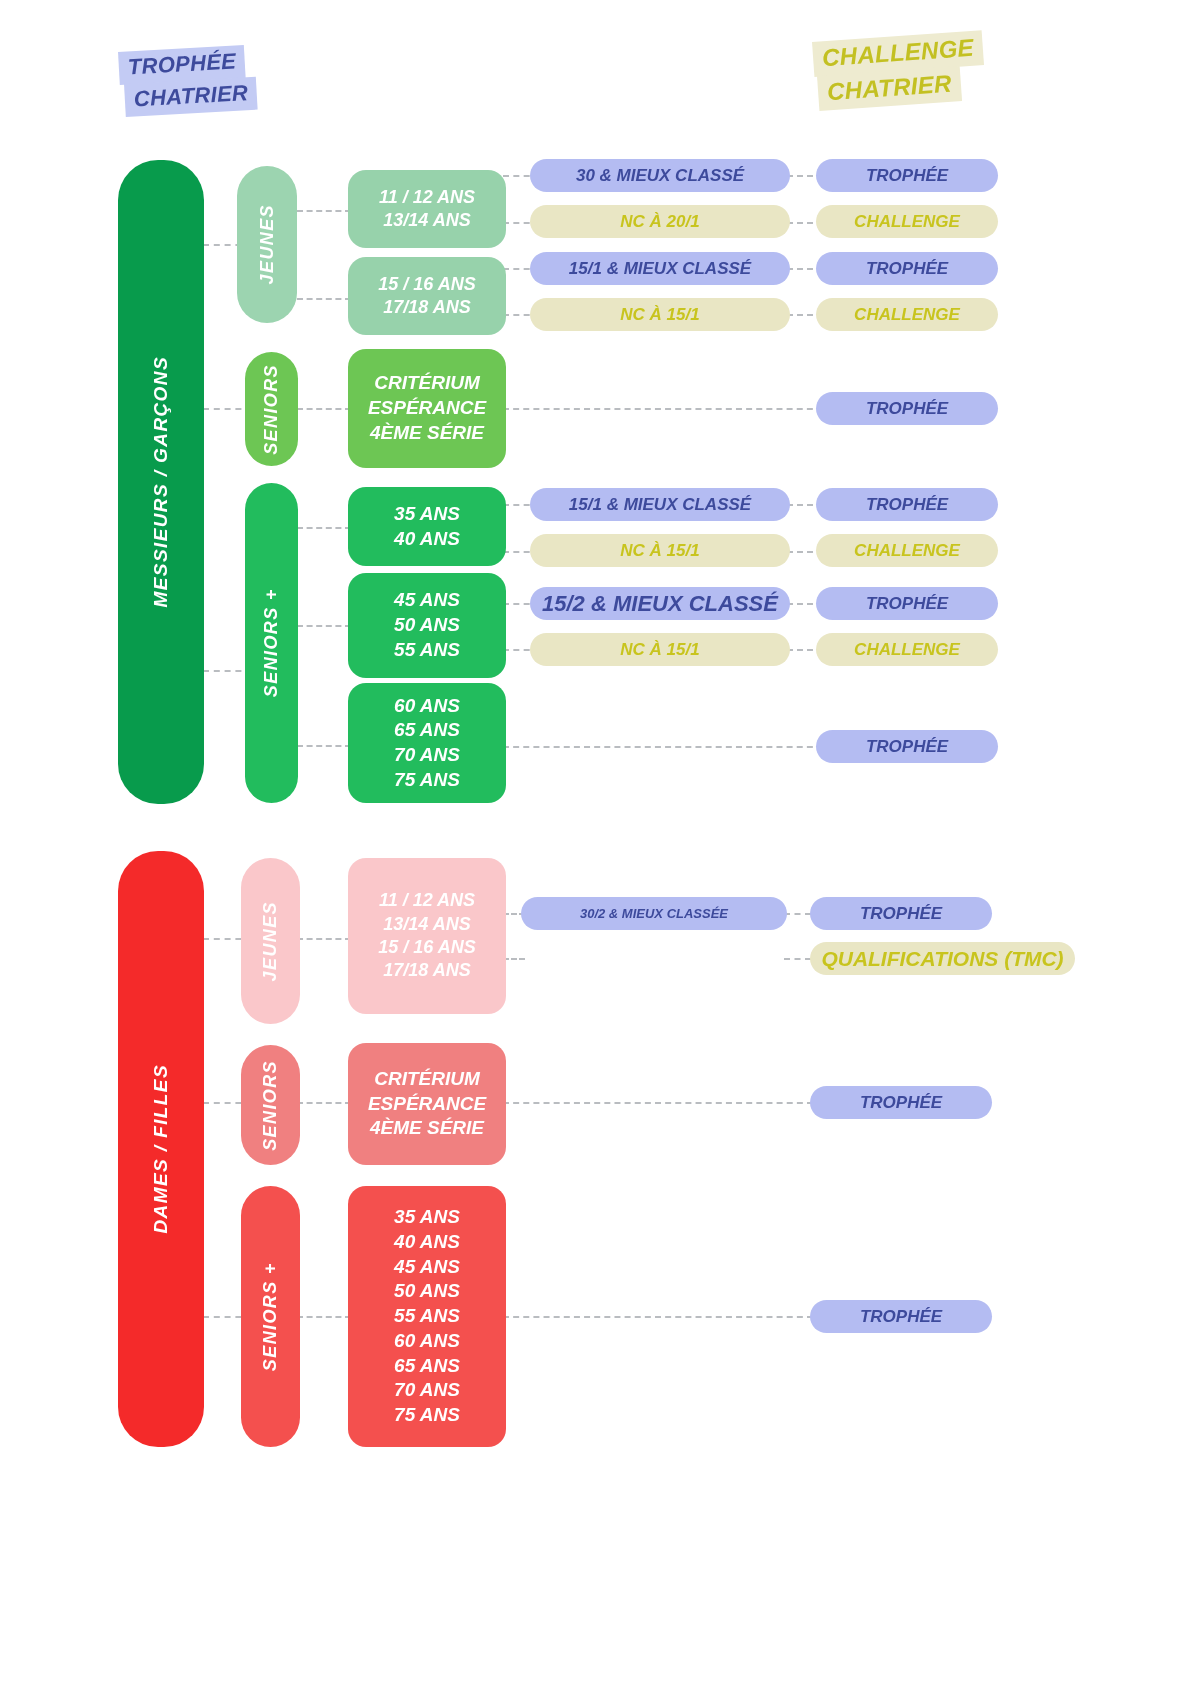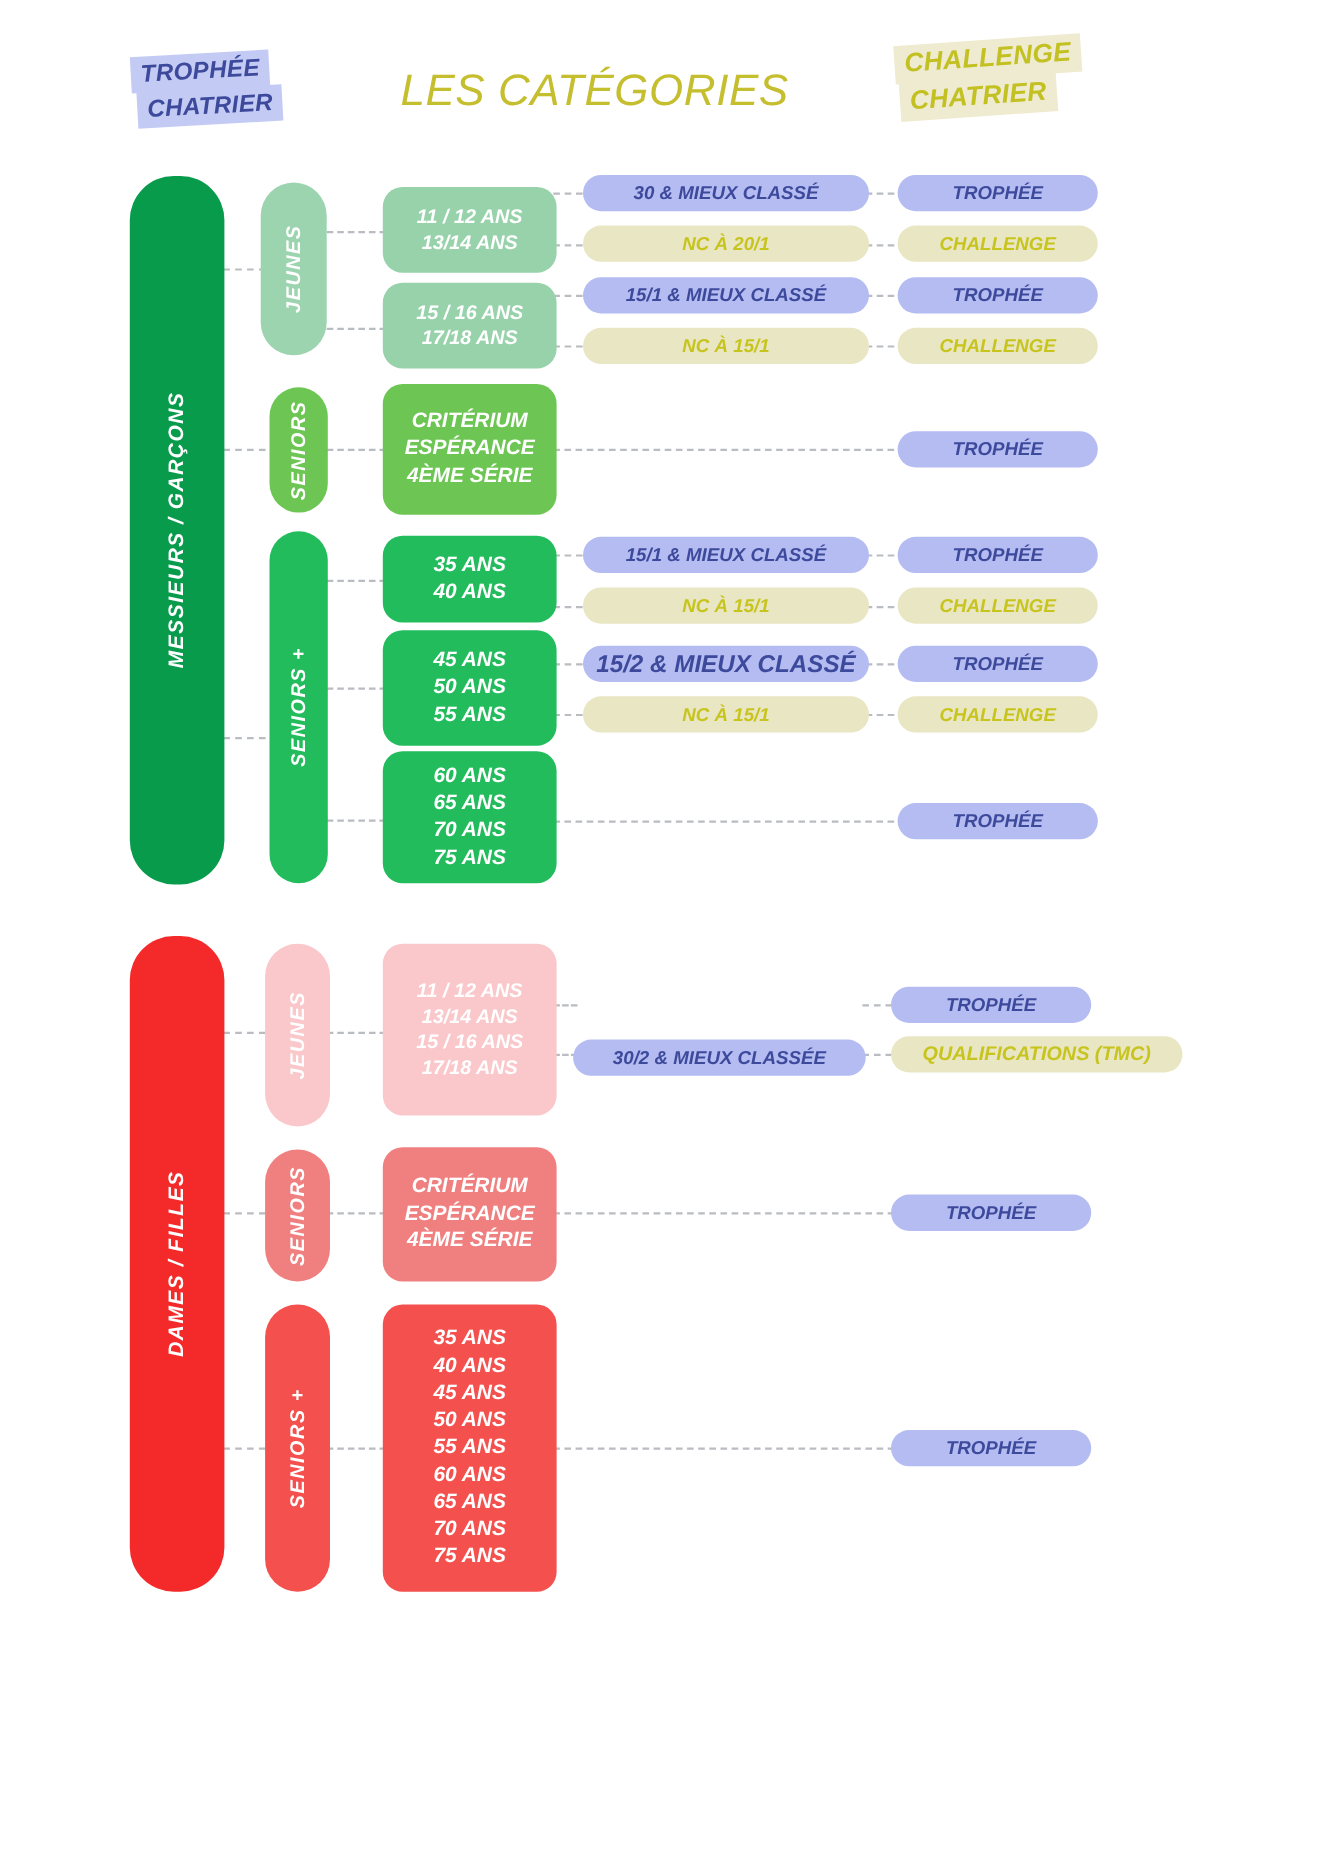--- a/index.html
+++ b/index.html
@@ -53,21 +53,20 @@
 </head>
 <body>
 
 <div class="stage">
 
   <div>
     <span class="hl blue" style="left:118px;top:52px;font-size:22px;transform:rotate(-3.2deg);transform-origin:left top;">TROPHÉE</span>
     <span class="hl blue" style="left:124px;top:84px;font-size:22px;transform:rotate(-3.2deg);transform-origin:left top;">CHATRIER</span>
   </div>
 
-  <div class="page-title" style="left:364px;top:60px;font-size:40px;">LES CATÉGORIES</div>
 
   <div>
     <span class="hl olive" style="left:812px;top:42px;font-size:24px;transform:rotate(-4deg);transform-origin:left top;">CHALLENGE</span>
     <span class="hl olive" style="left:817px;top:76px;font-size:24px;transform:rotate(-4deg);transform-origin:left top;">CHATRIER</span>
   </div>
 
   <div class="dash" style="left:203px;top:244px;width:60px;"></div>
   <div class="dash" style="left:203px;top:408px;width:60px;"></div>
   <div class="dash" style="left:203px;top:670px;width:60px;"></div>
 
@@ -207,20 +206,20 @@
     <span class="ln">40 ANS</span>
     <span class="ln">45 ANS</span>
     <span class="ln">50 ANS</span>
     <span class="ln">55 ANS</span>
     <span class="ln">60 ANS</span>
     <span class="ln">65 ANS</span>
     <span class="ln">70 ANS</span>
     <span class="ln">75 ANS</span>
   </div>
 
-  <div class="pill blue" style="left:521px;top:897px;width:266px;height:33px;font-size:17px;margin-top:48px;">30/2 &amp; MIEUX CLASSÉE</div>
+  <div class="pill blue" style="left:521px;top:897px;width:266px;height:33px;font-size:13px;">30/2 &amp; MIEUX CLASSÉE</div>
 
   <div class="pill blue" style="left:810px;top:897px;width:182px;height:33px;font-size:17px;">TROPHÉE</div>
-  <div class="pill olive" style="left:810px;top:942px;width:265px;height:33px;font-size:18px;">QUALIFICATIONS (TMC)</div>
+  <div class="pill olive" style="left:810px;top:942px;width:265px;height:33px;font-size:21px;">QUALIFICATIONS (TMC)</div>
   <div class="pill blue" style="left:810px;top:1086px;width:182px;height:33px;font-size:17px;">TROPHÉE</div>
   <div class="pill blue" style="left:810px;top:1300px;width:182px;height:33px;font-size:17px;">TROPHÉE</div>
 
 </div>
 
 </body></html>

